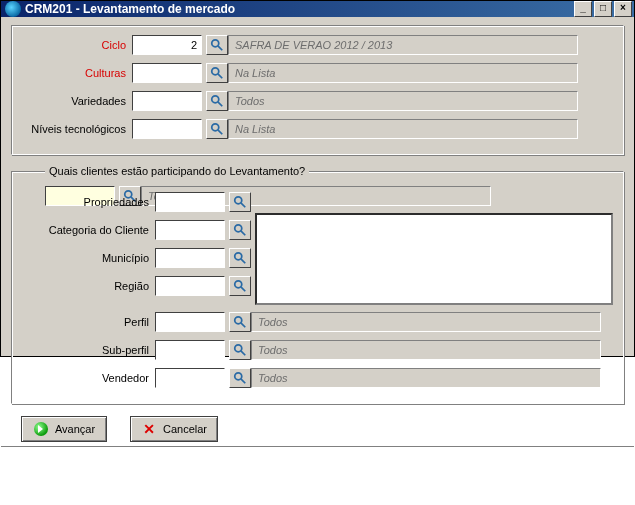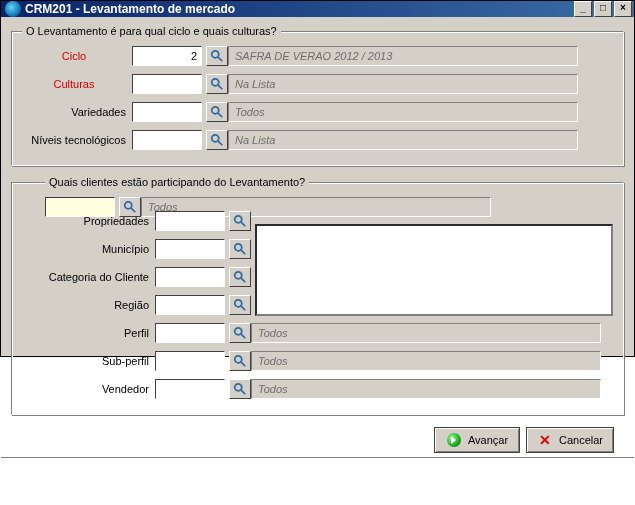--- a/index.html
+++ b/index.html
@@ -81,21 +81,21 @@
     margin-bottom: 6px;
     height: 22px;
   }
   .row.tall { height: auto; align-items: flex-end; }
   .lbl {
     width: 110px;
     text-align: right;
     padding-right: 6px;
     color: #000;
   }
-  .lbl.req { color: #d80000; text-align: center; }
+  .lbl.req { color: #d80000; }
 
   .txt-short {
     width: 70px;
     height: 20px;
     border: 1px solid #404040;
     border-right-color: #fff;
     border-bottom-color: #fff;
     background: #fff;
     padding: 0 4px;
     font-family: inherit;
@@ -137,22 +137,21 @@
   .listbox {
     flex: 1;
     height: 92px;
     border: 2px inset #808080;
     background: #fff;
     margin-left: 4px;
   }
 
   .btnbar {
     display: flex;
-    justify-content: flex-end;
-    gap: 6px;
+    gap: 23px;
     padding: 4px 10px 2px 10px;
   }
   .btn {
     min-width: 86px;
     height: 26px;
     background: #d4d0c8;
     border: 1px solid #404040;
     box-shadow: inset 1px 1px 0 #fff, inset -1px -1px 0 #808080;
     cursor: pointer;
     display: flex;
@@ -191,21 +190,20 @@
     <div class="winbtns">
       <div class="winbtn">_</div>
       <div class="winbtn">□</div>
       <div class="winbtn">×</div>
     </div>
   </div>
 
   <div class="client">
 
     <fieldset class="group">
-      <legend>O Levantamento é para qual ciclo e quais culturas?</legend>
 
       <div class="row">
         <div class="lbl req">Ciclo</div>
         <input class="txt-short" value="2" style="">
         <button class="lookup-btn">
           <svg viewBox="0 0 16 16">
               <circle cx="6" cy="6" r="4" fill="none" stroke="#2a6aa5" stroke-width="2"></circle>
               <line x1="9" y1="9" x2="14" y2="14" stroke="#2a6aa5" stroke-width="2"></line>
             </svg>
         </button>
@@ -260,49 +258,49 @@
               <line x1="9" y1="9" x2="14" y2="14" stroke="#2a6aa5" stroke-width="2"></line>
             </svg>
         </button>
         <div class="readout wide">Todos</div>
       </div>
 
       <div class="row tall" style="height:92px;">
         <div style="display:flex;flex-direction:column;">
           <div class="row" style="margin-bottom:6px;">
             <div class="lbl">Propriedades</div>
+            <input class="txt-short" value="" style="">
+            <button class="lookup-btn">
+              <svg viewBox="0 0 16 16">
+                  <circle cx="6" cy="6" r="4" fill="none" stroke="#2a6aa5" stroke-width="2"></circle>
+                  <line x1="9" y1="9" x2="14" y2="14" stroke="#2a6aa5" stroke-width="2"></line>
+                </svg>
+            </button>
+          </div>
+          <div class="row" style="margin-bottom:6px;">
+            <div class="lbl">Categoria do Cliente</div>
             <input class="txt-short" value="" style="">
             <button class="lookup-btn">
               <svg viewBox="0 0 16 16">
                   <circle cx="6" cy="6" r="4" fill="none" stroke="#2a6aa5" stroke-width="2"></circle>
                   <line x1="9" y1="9" x2="14" y2="14" stroke="#2a6aa5" stroke-width="2"></line>
                 </svg>
             </button>
           </div>
           <div class="row" style="margin-bottom:6px;">
             <div class="lbl">Município</div>
             <input class="txt-short" value="" style="">
             <button class="lookup-btn">
               <svg viewBox="0 0 16 16">
                   <circle cx="6" cy="6" r="4" fill="none" stroke="#2a6aa5" stroke-width="2"></circle>
                   <line x1="9" y1="9" x2="14" y2="14" stroke="#2a6aa5" stroke-width="2"></line>
                 </svg>
             </button>
           </div>
-          <div class="row" style="margin-bottom:6px;">
-            <div class="lbl">Categoria do Cliente</div>
-            <input class="txt-short" value="" style="">
-            <button class="lookup-btn">
-              <svg viewBox="0 0 16 16">
-                  <circle cx="6" cy="6" r="4" fill="none" stroke="#2a6aa5" stroke-width="2"></circle>
-                  <line x1="9" y1="9" x2="14" y2="14" stroke="#2a6aa5" stroke-width="2"></line>
-                </svg>
-            </button>
-          </div>
-          <div class="row" style="margin-bottom:0;">
+          <div class="row" style="margin-bottom:8px;">
             <div class="lbl">Região</div>
             <input class="txt-short" value="" style="">
             <button class="lookup-btn">
               <svg viewBox="0 0 16 16">
                   <circle cx="6" cy="6" r="4" fill="none" stroke="#2a6aa5" stroke-width="2"></circle>
                   <line x1="9" y1="9" x2="14" y2="14" stroke="#2a6aa5" stroke-width="2"></line>
                 </svg>
             </button>
           </div>
         </div>

